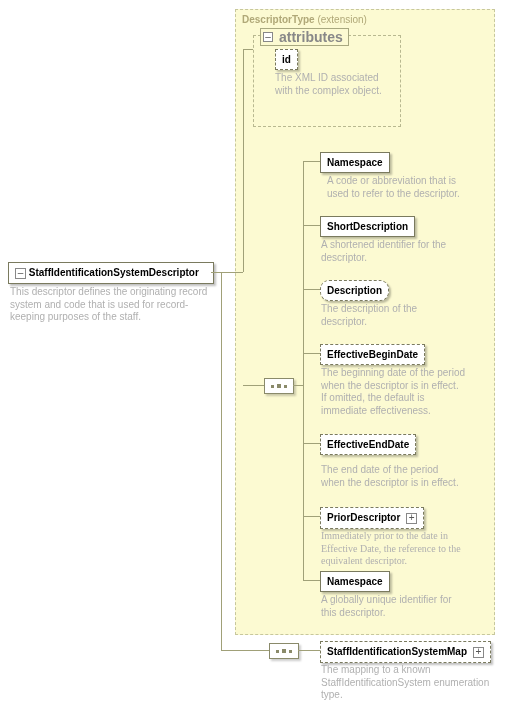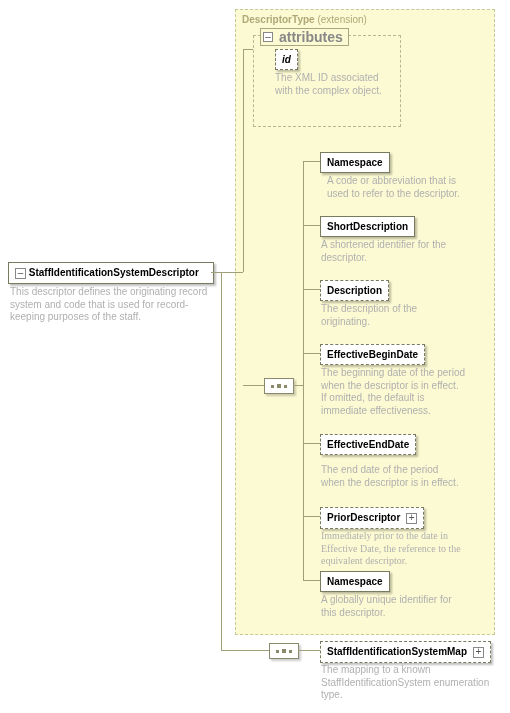--- a/index.html
+++ b/index.html
@@ -139,21 +139,21 @@
 <div class="vline" style="left:243px; top:49px; height:223px;"></div>
 <div class="hline" style="left:243px; top:49px; width:10px;"></div>
 
 <div class="attr-outer" style="left:253px; top:35px; width:130px; height:75px;">
   <div class="attr-legend">
     <span class="collapse" style="width:8px;height:8px;line-height:7px;">–</span>
     <span class="attr-label">attributes</span>
   </div>
 </div>
 
-<div class="box dashed" style="left:275px; top:49px;font-style:italic;">
+<div class="box dashed" style="left:275px; top:49px;">
   <span>id</span>
 </div>
 <div class="desc" style="left:275px; top:72px; max-width:115px;">The XML ID associated with the complex object.</div>
 
 <div class="seq" style="left:264px; top:378px;">
   <div class="dot"></div>
     <div class="dot mid"></div>
     <div class="dot"></div>
 </div>
 <div class="tick" style="left:258px;top:385px;"></div>
@@ -169,22 +169,22 @@
 <div class="hline" style="left:303px; top:443px; width:17px;"></div>
 <div class="hline" style="left:303px; top:516px; width:17px;"></div>
 <div class="hline" style="left:303px; top:580px; width:17px;"></div>
 
 <div class="box solid" style="left:320px; top:152px;"><span>Namespace</span></div>
 <div class="desc" style="left:327px; top:175px; max-width:140px;">A code or abbreviation that is used to refer to the descriptor.</div>
 
 <div class="box solid" style="left:320px; top:216px;"><span>ShortDescription</span></div>
 <div class="desc" style="left:321px; top:239px; max-width:140px;">A shortened identifier for the descriptor.</div>
 
-<div class="box dashed" style="left:320px; top:280px;"><span>Description</span></div>
-<div class="desc" style="left:321px; top:303px; max-width:140px;">The description of the originating.</div>
+<div class="box dashed" style="left:320px; top:280px;border-radius:9px;"><span>Description</span></div>
+<div class="desc" style="left:321px; top:303px; max-width:140px;">The description of the descriptor.</div>
 
 <div class="box dashed" style="left:320px; top:344px;"><span>EffectiveBeginDate</span></div>
 <div class="desc" style="left:321px; top:367px; max-width:145px;">The beginning date of the period when the descriptor is in effect. If omitted, the default is immediate effectiveness.</div>
 
 <div class="box dashed" style="left:320px; top:434px;"><span>EffectiveEndDate</span></div>
 <div class="desc" style="left:321px; top:457px; max-width:140px;margin-top:7px;">The end date of the period when the descriptor is in effect.</div>
 
 <div class="box dashed" style="left:320px; top:507px;">
   <span>PriorDescriptor</span>
   <span class="collapse" style="margin-left:3px;">+</span>

